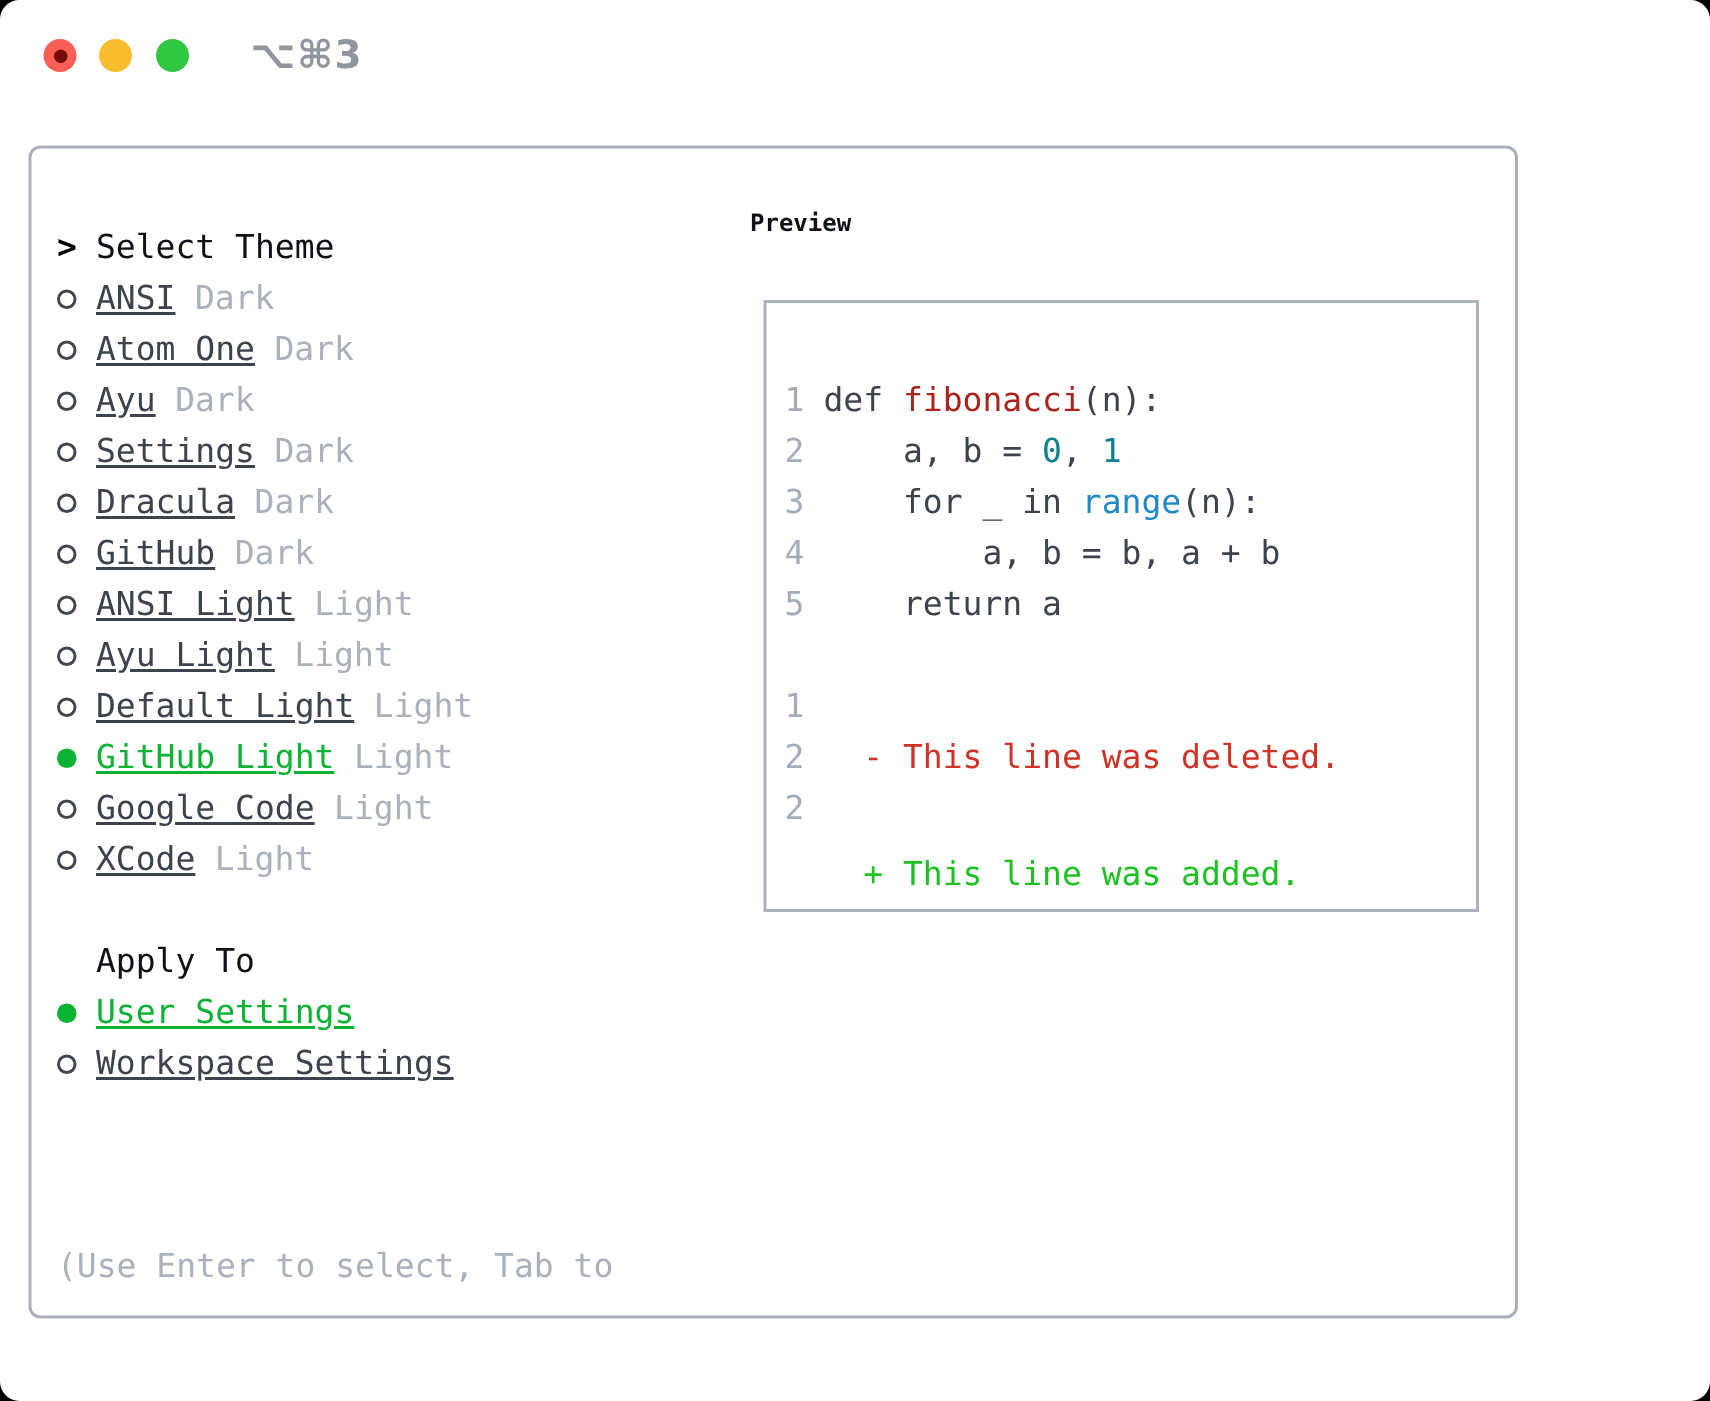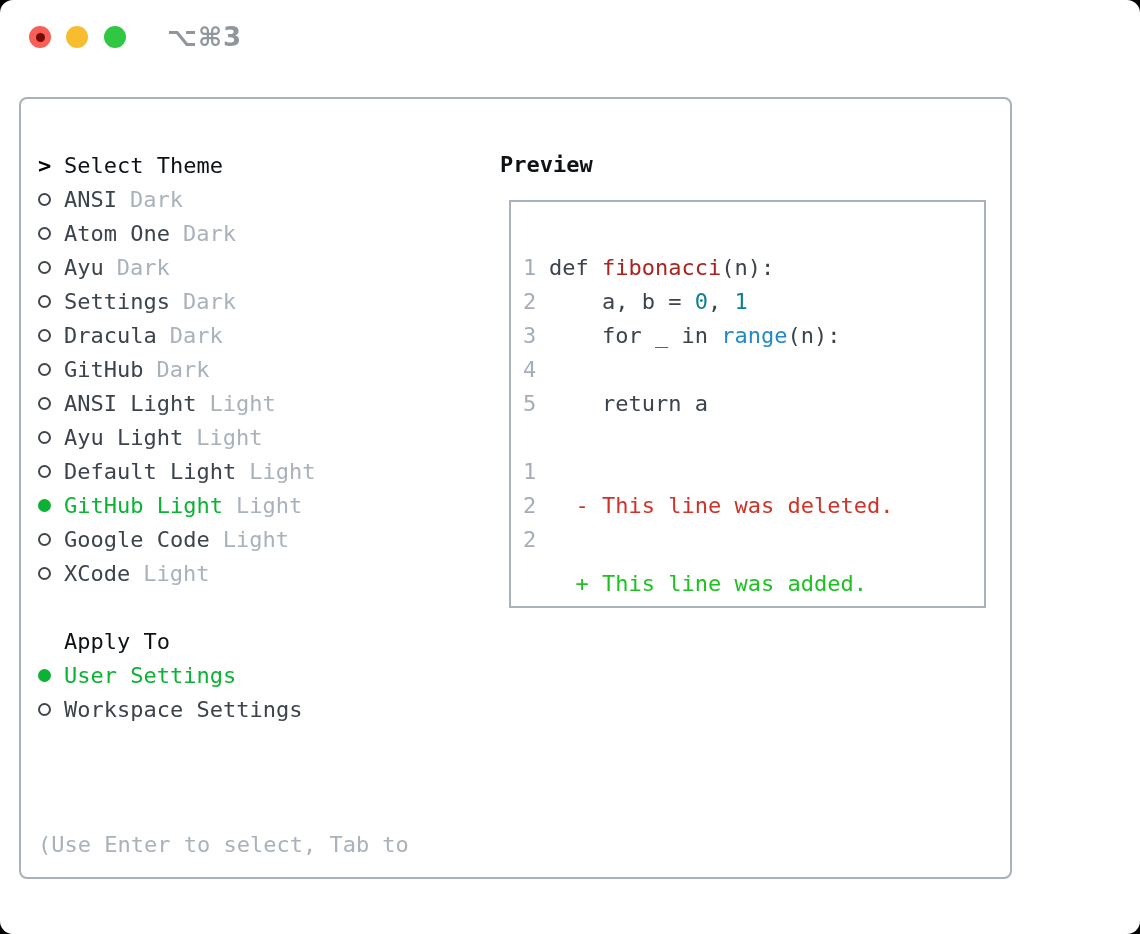--- a/index.html
+++ b/index.html
@@ -26,29 +26,29 @@
 
   
   .left-col{position:absolute;left:38px;top:148px;width:440px;font-size:22px;}
   .row{display:flex;align-items:center;height:34px;white-space:pre;}
   .bullet-cell{width:26px;display:inline-flex;align-items:center;flex:none;}
   .cursor{font-weight:bold;color:#000;}
   .hdr{font-weight:normal;color:var(--heading);}
   .circle{width:13px;height:13px;border-radius:50%;box-sizing:border-box;}
   .circle.open{border:2px solid var(--radio_outline);}
   .circle.filled{background:var(--selection_green);}
-  .t-name{color:var(--item_text);}
+  .t-name{color:var(--item_text);text-decoration:underline;}
   .t-name.sel{color:var(--selection_green);}
   .t-variant{color:var(--muted);margin-left:13px;}
   .apply-hdr{color:var(--heading);}
   .gap{height:34px;}
   .hint{color:var(--muted);line-height:34px;white-space:pre;}
 
   
-  .preview-hdr{position:absolute;left:500px;top:148px;height:34px;line-height:34px;font-size:22px;font-weight:bold;color:var(--heading);}
+  .preview-hdr{position:absolute;left:500px;top:132px;height:34px;line-height:34px;font-size:16px;font-weight:bold;color:var(--heading);}
   .preview-box{position:absolute;left:509px;top:200px;width:477px;height:408px;border:2px solid var(--border);box-sizing:border-box;padding:49px 10px 0 12px;overflow:hidden;}
   .pline{display:flex;height:34px;line-height:34px;font-size:22px;white-space:pre;}
   .ln{width:26px;flex:none;color:var(--line_number);}
   .tok{white-space:pre;}
   .tk-plain{color:var(--code_plain);}
   .tk-function{color:var(--function_red);}
   .tk-number{color:var(--number_teal);}
   .tk-builtin{color:var(--builtin_blue);}
   .tk-context{color:var(--context_gray);}
   .tk-deleted{color:var(--deleted_red);}
@@ -101,21 +101,21 @@
       <div>(Use Enter to select, Tab to</div>
       <div>change focus)</div>
     </div>
   </div>
 
   <div class="preview-hdr">Preview</div>
   <div class="preview-box" id="preview-box">
       <div class="pline"><span class="ln">1</span><span class="tok tk-plain">def </span><span class="tok tk-function">fibonacci</span><span class="tok tk-plain">(n):</span></div>
       <div class="pline"><span class="ln">2</span><span class="tok tk-plain">    a, b = </span><span class="tok tk-number">0</span><span class="tok tk-plain">, </span><span class="tok tk-number">1</span></div>
       <div class="pline"><span class="ln">3</span><span class="tok tk-plain">    for _ in </span><span class="tok tk-builtin">range</span><span class="tok tk-plain">(n):</span></div>
-      <div class="pline"><span class="ln">4</span></div>
+      <div class="pline"><span class="ln">4</span><span class="tok tk-plain">        a, b = b, a + b</span></div>
       <div class="pline"><span class="ln">5</span><span class="tok tk-plain">    return a</span></div>
       <div class="pline"><span class="ln"></span></div>
       <div class="pline"><span class="ln">1</span></div>
       <div class="pline"><span class="ln">2</span><span class="tok tk-deleted">  - This line was deleted.</span></div>
       <div class="pline"><span class="ln">2</span><span class="tok tk-added">  + This line was added.</span></div>
     </div>
 
 </div>
 
 </body></html>

